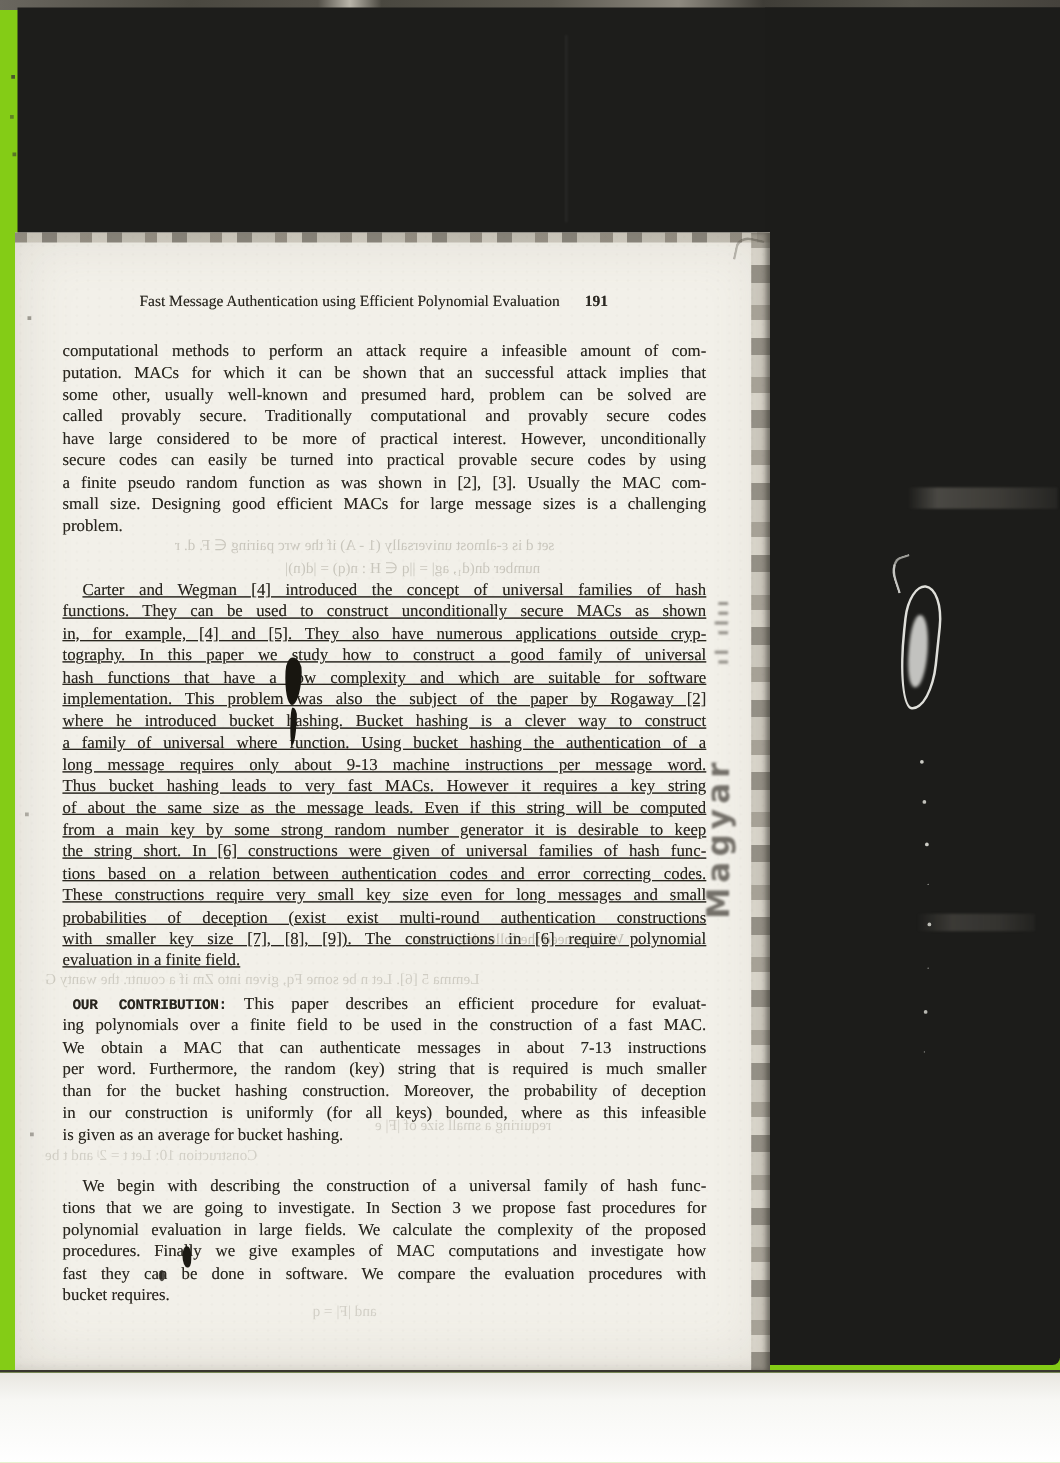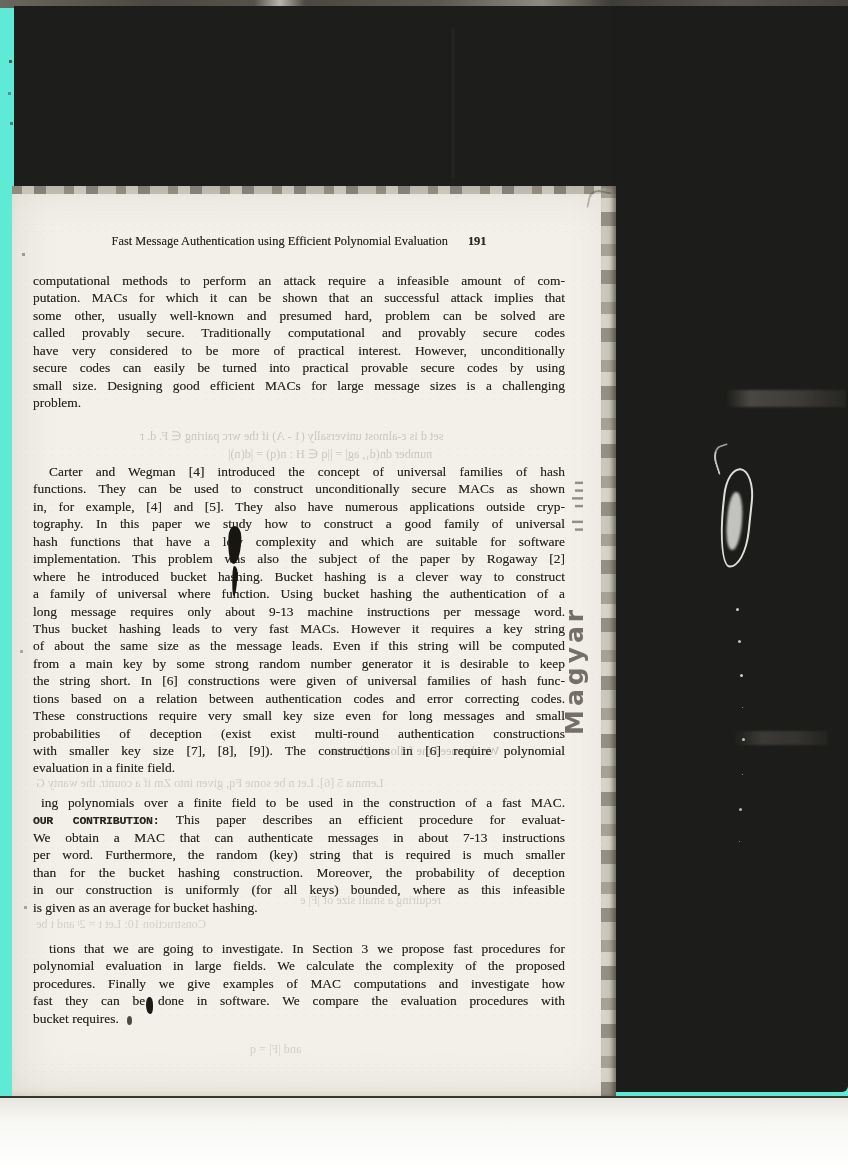--- a/index.html
+++ b/index.html
@@ -1,18 +1,18 @@
 <!DOCTYPE html>
 <html><head>
 <meta charset="utf-8">
 <style>
   html,body{margin:0;padding:0;background:#ffffff;}
   .scan{
     position:relative; width:848px; height:1170px; overflow:hidden;
-    background:#5eead4; font-family:"Liberation Serif", serif;
+    background:#84cc16; font-family:"Liberation Serif", serif;
   }
   
   .strip-top{
     position:absolute; left:0; top:0; width:848px; height:8px;
     background:linear-gradient(90deg,#6a675f 0%,#4a4840 18%,#55524a 30%,
       #b9b5aa 33%,#4a4840 36%,#5b584f 52%,#8e8a80 64%,#3f3d37 72%,
       #56544c 86%,#45423c 100%);
   }
   
   .black-top{position:absolute; left:14px; top:6px; width:834px; height:186px; background:#1d1d1b;}
@@ -60,25 +60,25 @@
     display:flex; justify-content:center; align-items:baseline;
     font-size:12.4px; color:#2b2822;
     text-shadow:0 0 .4px rgba(40,36,28,.55);
   }
   .header .pagenum{margin-left:20px;font-weight:bold;}
   .para{
     position:absolute; left:33px; width:532px; color:#29261f;
     font-size:13.45px;
     text-shadow:0 0 .4px rgba(40,36,28,.5);
   }
-  .line{height:17.45px; line-height:17.45px; text-align:justify; text-align-last:justify; white-space:normal;}
+  .line{height:17.45px; line-height:17.45px; text-align:justify; text-align-last:justify; white-space:normal;margin-left:17px;}
   .line.last{text-align-last:left;}
   .indent .line:first-child{text-indent:16px;}
   .p1{top:272px;}
-  .p2{top:463px;}
+  .p2{top:463px;text-decoration:underline;}
   .p3{top:794px;}
   .p3 .line:first-child{text-indent:8px;}
   .p4{top:940px;}
   .lead-mono{font-family:"Liberation Mono", monospace; font-weight:bold; font-size:11.6px; letter-spacing:-.3px;}
   
   .bleed{
     position:absolute; transform:scaleX(-1); color:#55503f; opacity:.26;
     filter:blur(.6px); font-size:12.2px; white-space:nowrap;
   }
   .b1{left:140px; top:429px;}
@@ -149,22 +149,23 @@
   <div class="header">
     <span class="title">Fast Message Authentication using Efficient Polynomial Evaluation</span>
     <span class="pagenum">191</span>
   </div>
 
   <div class="para p1">
       <div class="line">computational methods to perform an attack require a infeasible amount of com-</div>
       <div class="line">putation. MACs for which it can be shown that an successful attack implies that</div>
       <div class="line">some other, usually well-known and presumed hard, problem can be solved are</div>
       <div class="line">called provably secure. Traditionally computational and provably secure codes</div>
-      <div class="line">have very considered to be more of practical interest. However, unconditionally</div>
+      <div class="line">have large considered to be more of practical interest. However, unconditionally</div>
       <div class="line">secure codes can easily be turned into practical provable secure codes by using</div>
+      <div class="line">a finite pseudo random function as was shown in [2], [3]. Usually the MAC com-</div>
       <div class="line">small size. Designing good efficient MACs for large message sizes is a challenging</div>
       <div class="line last">problem.</div>
     </div>
   <div class="para p2 indent">
       <div class="line">Carter and Wegman [4] introduced the concept of universal families of hash</div>
       <div class="line">functions. They can be used to construct unconditionally secure MACs as shown</div>
       <div class="line">in, for example, [4] and [5]. They also have numerous applications outside cryp-</div>
       <div class="line">tography. In this paper we study how to construct a good family of universal</div>
       <div class="line">hash functions that have a low complexity and which are suitable for software</div>
       <div class="line">implementation. This problem was also the subject of the paper by Rogaway [2]</div>
@@ -175,29 +176,30 @@
       <div class="line">of about the same size as the message leads. Even if this string will be computed</div>
       <div class="line">from a main key by some strong random number generator it is desirable to keep</div>
       <div class="line">the string short. In [6] constructions were given of universal families of hash func-</div>
       <div class="line">tions based on a relation between authentication codes and error correcting codes.</div>
       <div class="line">These constructions require very small key size even for long messages and small</div>
       <div class="line">probabilities of deception (exist exist multi-round authentication constructions</div>
       <div class="line">with smaller key size [7], [8], [9]). The constructions in [6] require polynomial</div>
       <div class="line last">evaluation in a finite field.</div>
     </div>
   <div class="para p3">
+      <div class="line"><span class="lead-mono">OUR CONTRIBUTION:</span>&nbsp;This paper describes an efficient procedure for evaluat-</div>
       <div class="line">ing polynomials over a finite field to be used in the construction of a fast MAC.</div>
-      <div class="line"><span class="lead-mono">OUR CONTRIBUTION:</span>&nbsp;This paper describes an efficient procedure for evaluat-</div>
       <div class="line">We obtain a MAC that can authenticate messages in about 7-13 instructions</div>
       <div class="line">per word. Furthermore, the random (key) string that is required is much smaller</div>
       <div class="line">than for the bucket hashing construction. Moreover, the probability of deception</div>
       <div class="line">in our construction is uniformly (for all keys) bounded, where as this infeasible</div>
       <div class="line last">is given as an average for bucket hashing.</div>
     </div>
   <div class="para p4 indent">
+      <div class="line">We begin with describing the construction of a universal family of hash func-</div>
       <div class="line">tions that we are going to investigate. In Section 3 we propose fast procedures for</div>
       <div class="line">polynomial evaluation in large fields. We calculate the complexity of the proposed</div>
       <div class="line">procedures. Finally we give examples of MAC computations and investigate how</div>
       <div class="line">fast they can be done in software. We compare the evaluation procedures with</div>
       <div class="line last">bucket requires.</div>
     </div>
 
   <div class="bleed b1">set d is ε-almost universally (1 - A) if the wrc pairing ∈ F. d. r</div>
   <div class="bleed b2">number dn(d₁, ag| = ||q ∈ H : n(q) = |d(n)|</div>
   <div class="bleed b3">We also need the following lemma</div>

